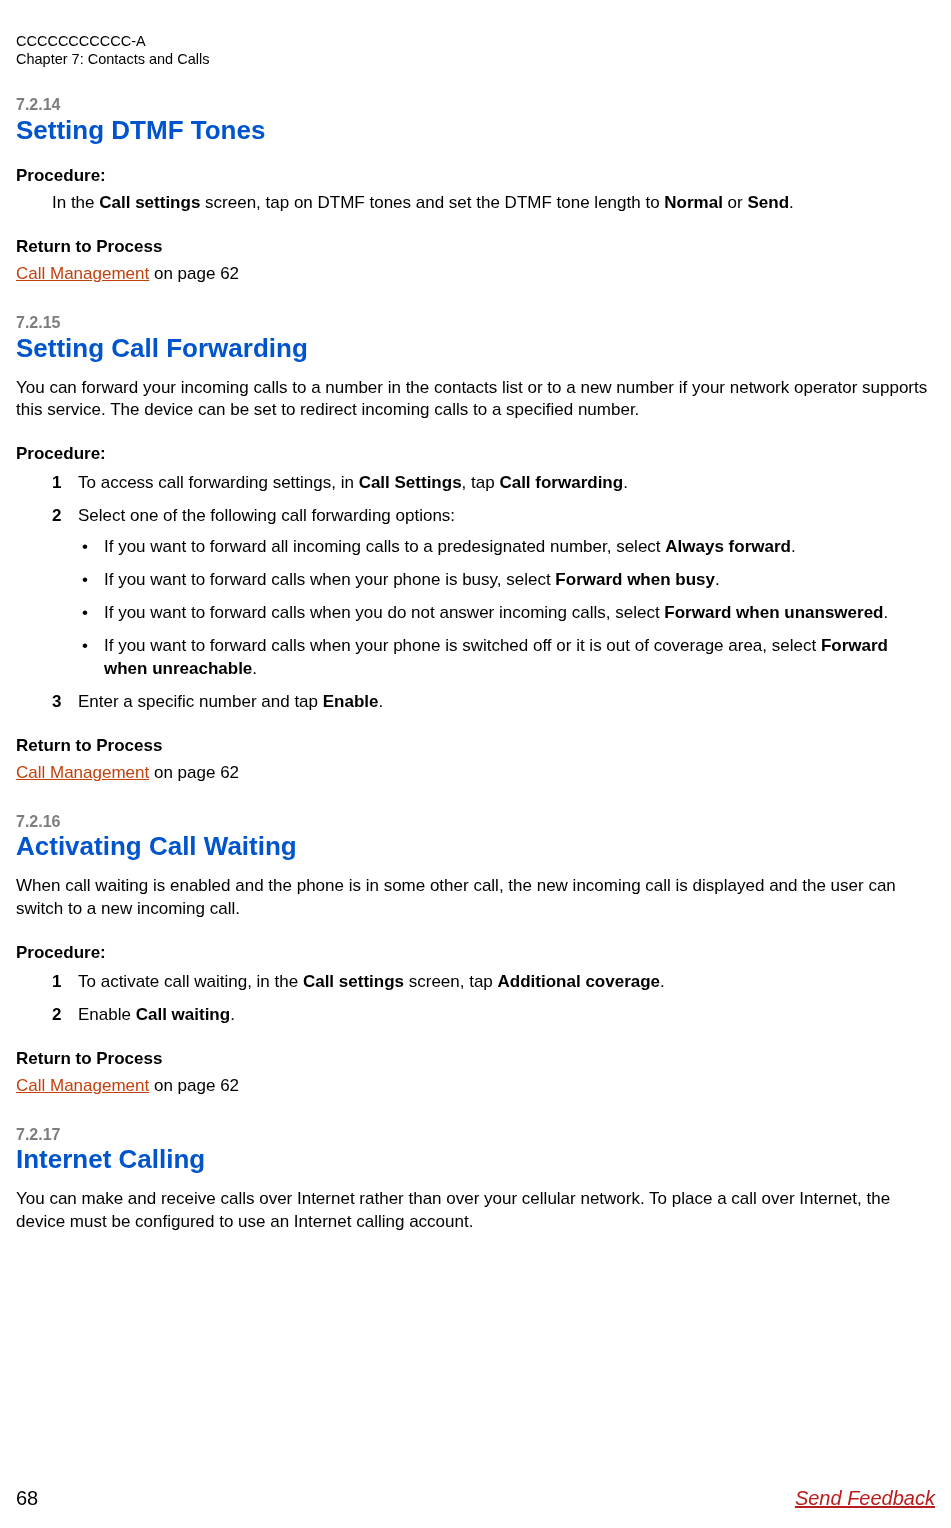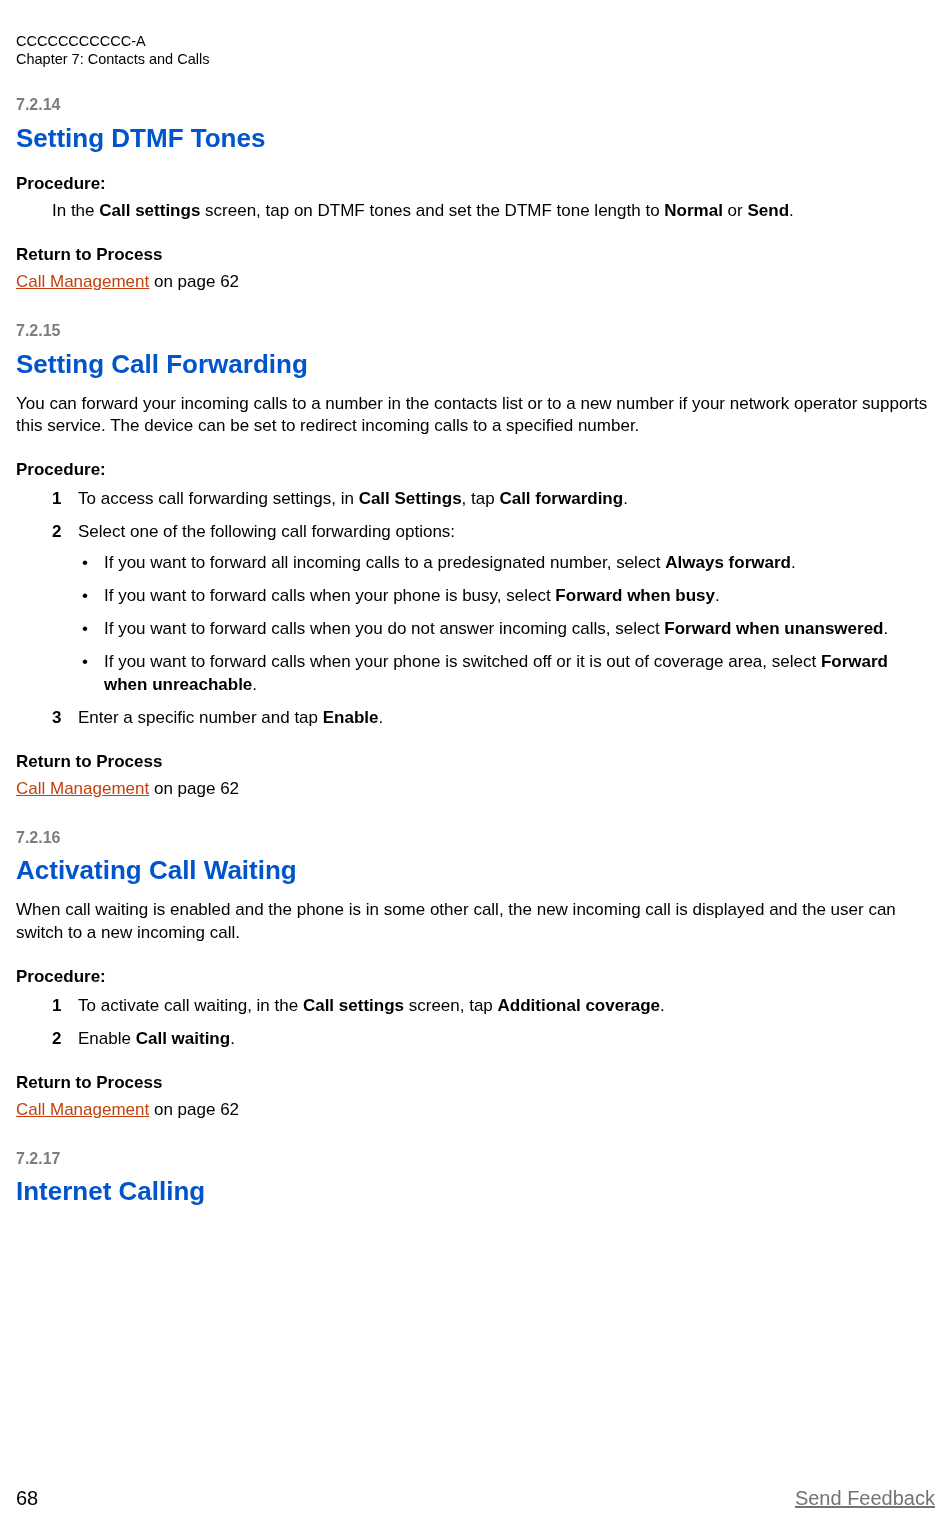--- a/index.html
+++ b/index.html
@@ -26,21 +26,21 @@
       color: #7d7d7d;
       font-weight: bold;
       font-size: 16px;
       margin-top: 28px;
       line-height: 1.1;
     }
     .section-title {
       color: #0054cc;
       font-weight: bold;
       font-size: 26px;
-      margin-top: 10px;
+      margin-top: 2px;
       margin-bottom: 14px;
       line-height: 1.1;
     }
     .label-bold {
       font-weight: bold;
       margin-top: 22px;
       margin-bottom: 6px;
       font-size: 17px;
     }
     .body-text {
@@ -91,21 +91,22 @@
     .footer {
       position: absolute;
       bottom: 18px;
       left: 16px;
       right: 16px;
       display: flex;
       justify-content: space-between;
       font-size: 20px;
     }
     .footer .link {
-      color: #737373;
+      color: #b91c1c;
+      font-style: italic;
     }
   </style>
 </head>
 <body>
 
 <div class="page">
 
   <div class="header-lines">
     <div>CCCCCCCCCCC-A</div>
     <div>Chapter 7:  Contacts and Calls</div>
@@ -179,19 +180,20 @@
     </li>
   </ol>
 
   <div class="label-bold">Return to Process</div>
   <div class="body-text">
     <span class="link">Call Management</span><span> on page 62</span>
   </div>
 
   <div class="section-number">7.2.17</div>
   <div class="section-title">Internet Calling</div>
+  <div class="body-text">You can make and receive calls over Internet rather than over your cellular network. To place a call over Internet, the device must be configured to use an Internet calling account.</div>
 
   <div class="footer">
     <span>68</span>
     <span class="link">Send Feedback</span>
   </div>
 
 </div>
 
 </body></html>

